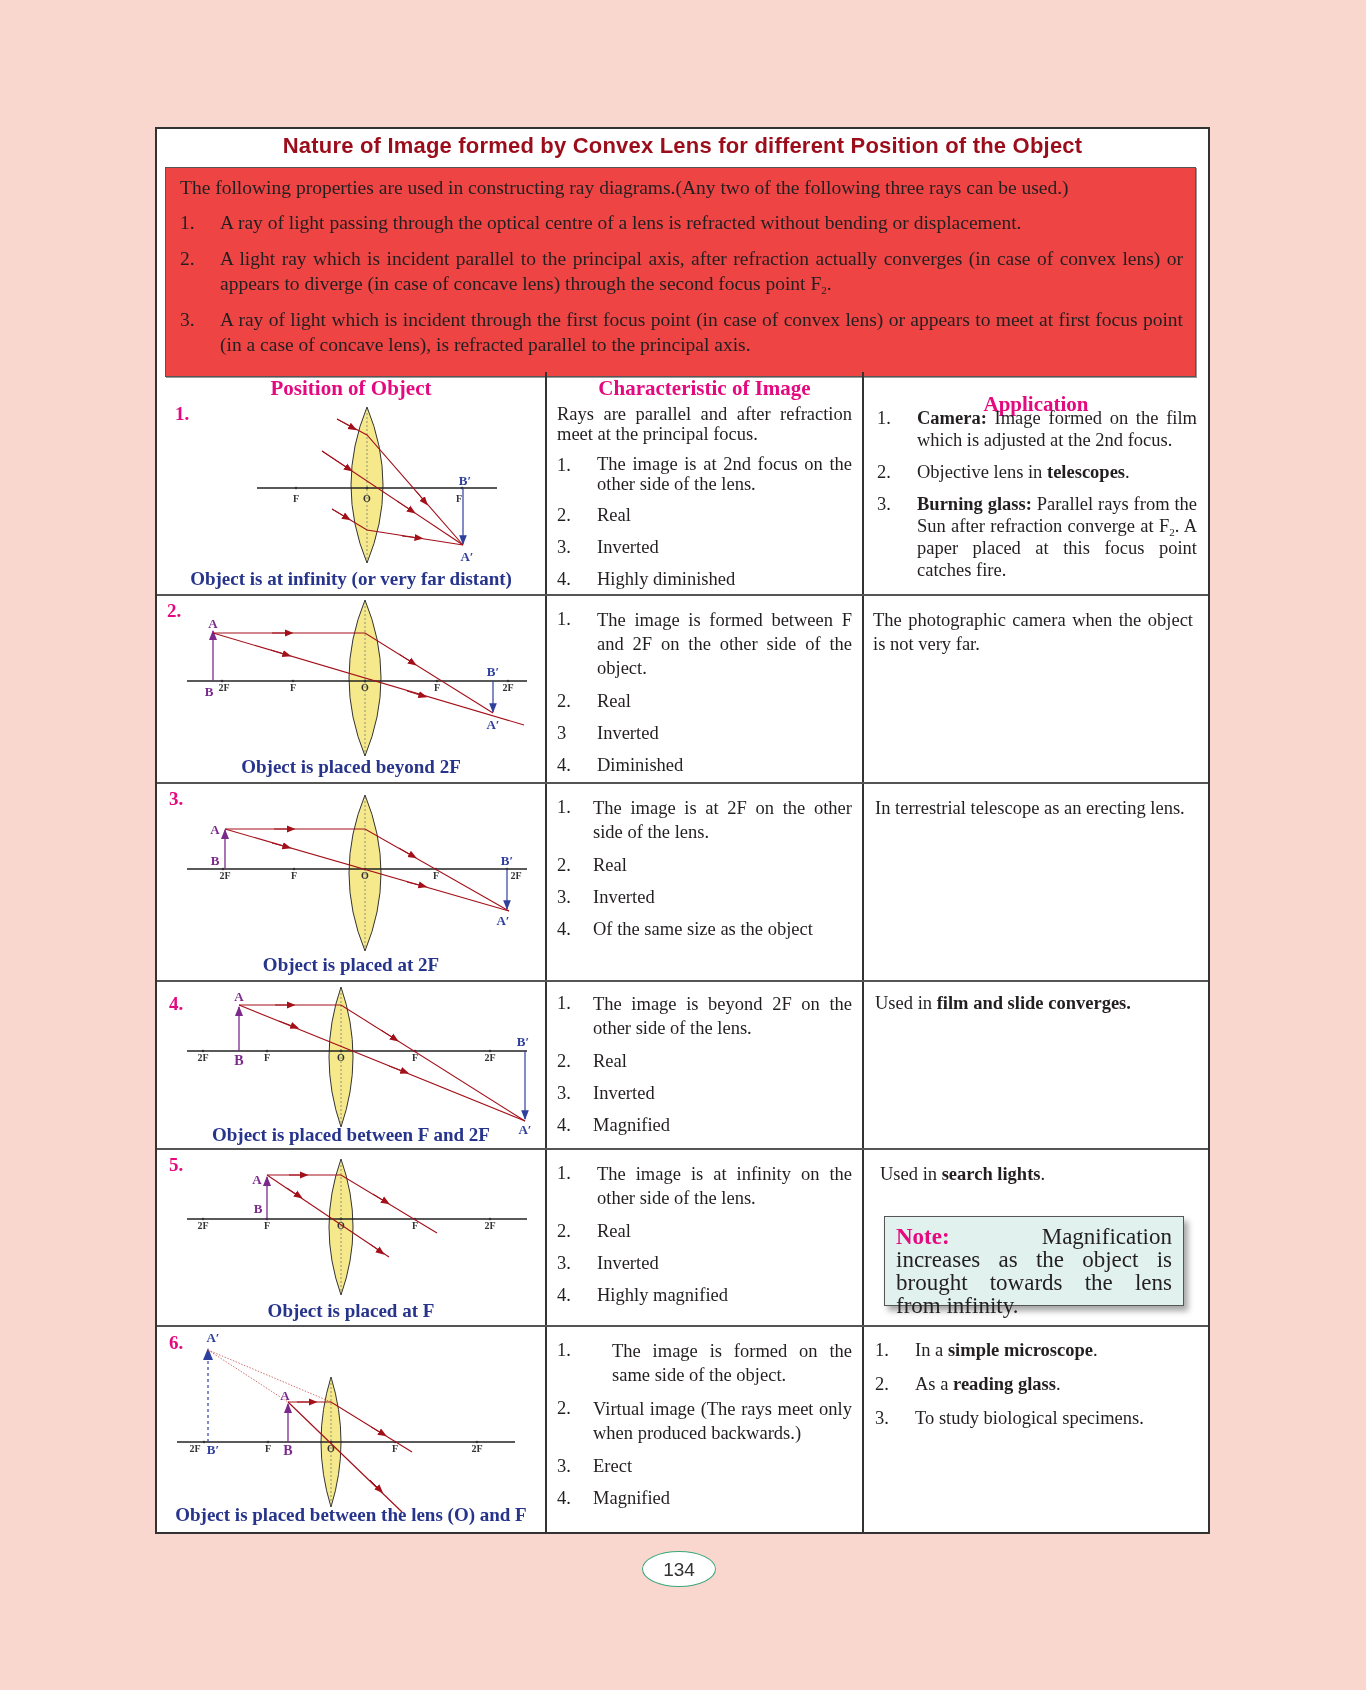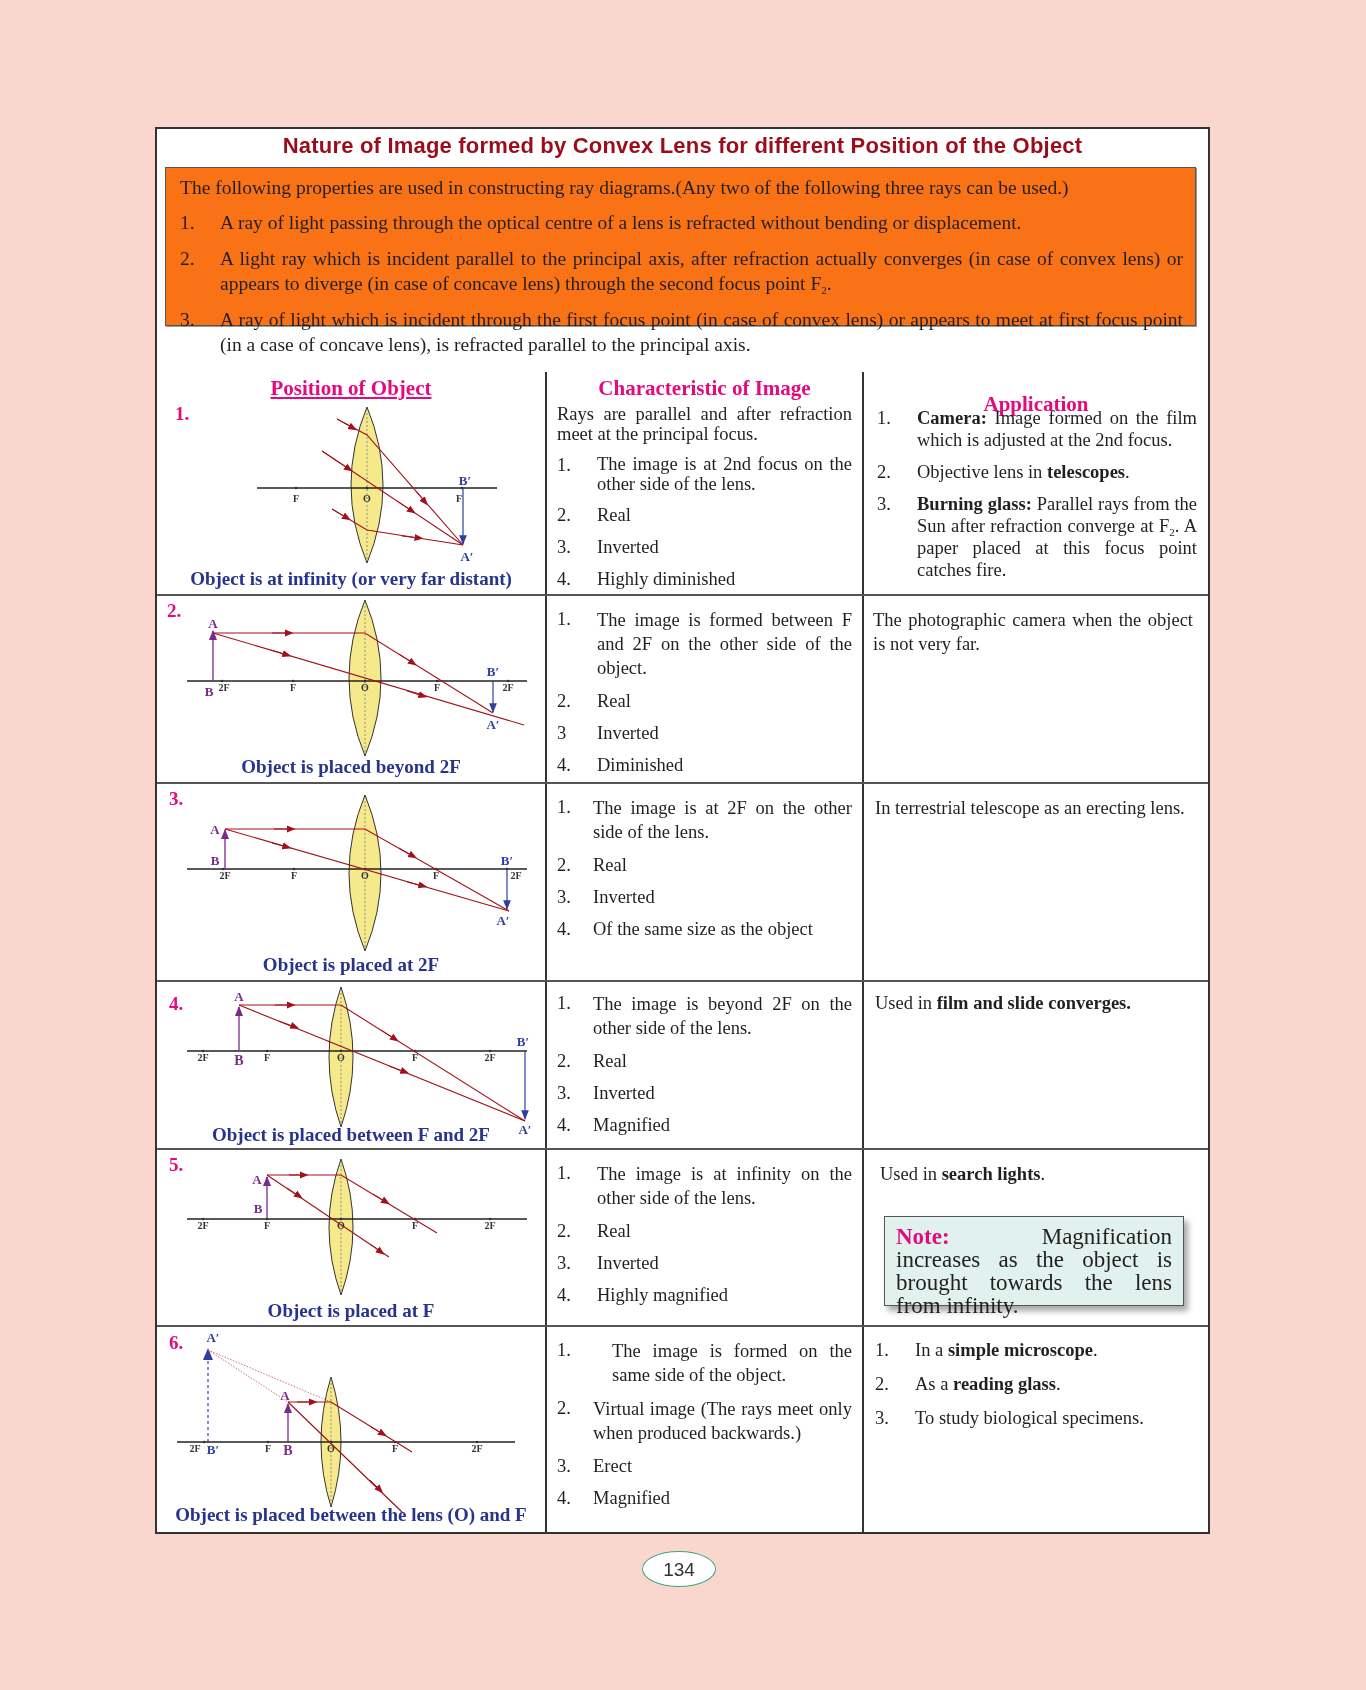--- a/index.html
+++ b/index.html
@@ -1,19 +1,19 @@
 <!DOCTYPE html>
 <html><head>
 <meta charset="utf-8">
 <style>
   html,body{margin:0;padding:0;}
   body{width:1366px;height:1690px;background:#f9d7cf;position:relative;overflow:hidden;font-family:"Liberation Serif","DejaVu Serif",serif;color:#231f20;}
   .frame{position:absolute;left:155px;top:127px;width:1051px;height:1403px;background:#fff;border:2px solid #333;box-sizing:content-box;}
   .title{position:absolute;left:0;right:0;top:4px;text-align:center;font-family:"Liberation Sans","DejaVu Sans",sans-serif;font-weight:bold;font-size:22px;color:#9b0d1a;letter-spacing:0.2px;}
-  .props{position:absolute;left:8px;top:38px;width:1031px;height:159px;background:#f97316;border:1.5px solid #555;box-shadow:1px 1px 0 #999;box-sizing:border-box;padding:7px 12px 0 14px;font-size:19.5px;line-height:25px;}
+  .props{position:absolute;left:8px;top:38px;width:1031px;height:210px;background:#ef4444;border:1.5px solid #555;box-shadow:1px 1px 0 #999;box-sizing:border-box;padding:7px 12px 0 14px;font-size:19.5px;line-height:25px;}
   .props .intro{margin:0 0 10px 0;}
   .props .item{display:flex;margin:0 0 11px 0;}
   .props .num{width:40px;flex:none;}
   .props .txt{flex:1;text-align:justify;}
   sub{font-size:11px;vertical-align:-4px;line-height:0;}
   .vline{position:absolute;top:243px;width:2px;background:#333;height:1160px;}
   .hline{position:absolute;left:0;width:1051px;height:2px;background:#555;}
   .head{position:absolute;font-weight:bold;font-size:21px;color:#e5097f;text-align:center;}
   .cell{position:absolute;font-size:18.5px;line-height:22px;}
   .cell .p{margin:0 0 10px 0;text-align:justify;}
@@ -52,21 +52,21 @@
 
   <div class="vline" style="left:388px;"></div>
   <div class="vline" style="left:705px;"></div>
 
   <div class="hline" style="top:465px;"></div>
   <div class="hline" style="top:653px;"></div>
   <div class="hline" style="top:851px;"></div>
   <div class="hline" style="top:1019px;"></div>
   <div class="hline" style="top:1196px;"></div>
 
-  <div class="head" style="left:0;width:388px;top:247px;text-decoration:underline;">Position of Object</div>
+  <div class="head" style="left:0;width:388px;top:247px;">Position of Object</div>
   <div class="head" style="left:390px;width:315px;top:247px;">Characteristic of  Image</div>
   <div class="head" style="left:707px;width:344px;top:263px;">Application</div>
 
   <div class="rownum" style="left:18px;top:274px;">1.</div>
   <svg class="diagram" style="left:70px;top:276px;" width="320" height="160" viewBox="0 0 320 160">
     <defs>
       <marker id="arr" viewBox="0 0 10 10" refX="5" refY="5" markerWidth="9" markerHeight="9" orient="auto">
           <path d="M0,1 L10,5 L0,9 z" fill="#a3101a"></path>
         </marker>
       <marker id="arrB" viewBox="0 0 10 10" refX="9" refY="5" markerWidth="8" markerHeight="8" orient="auto">

